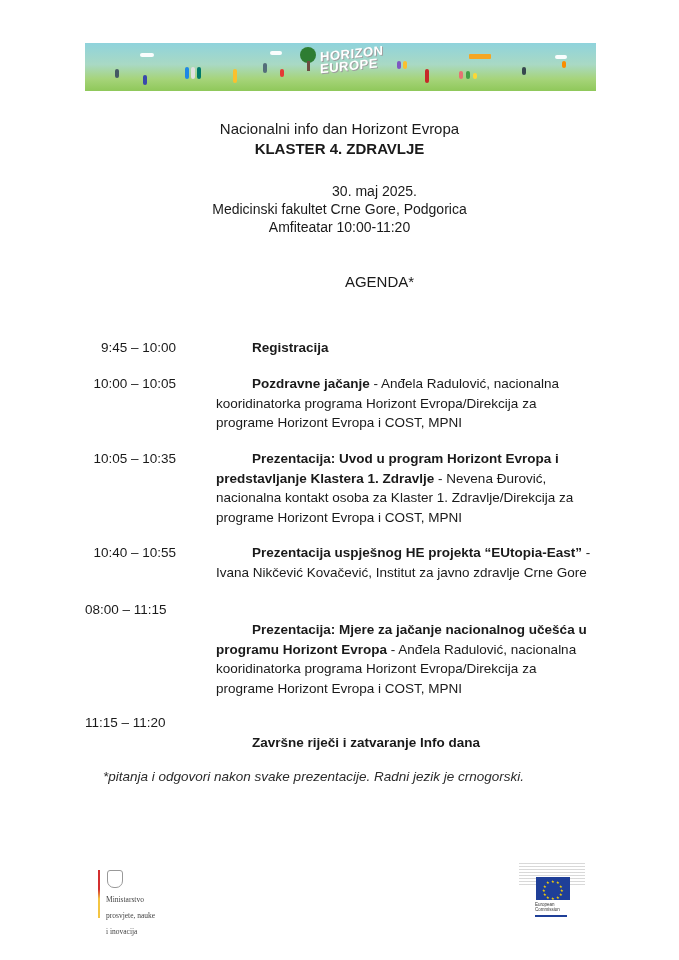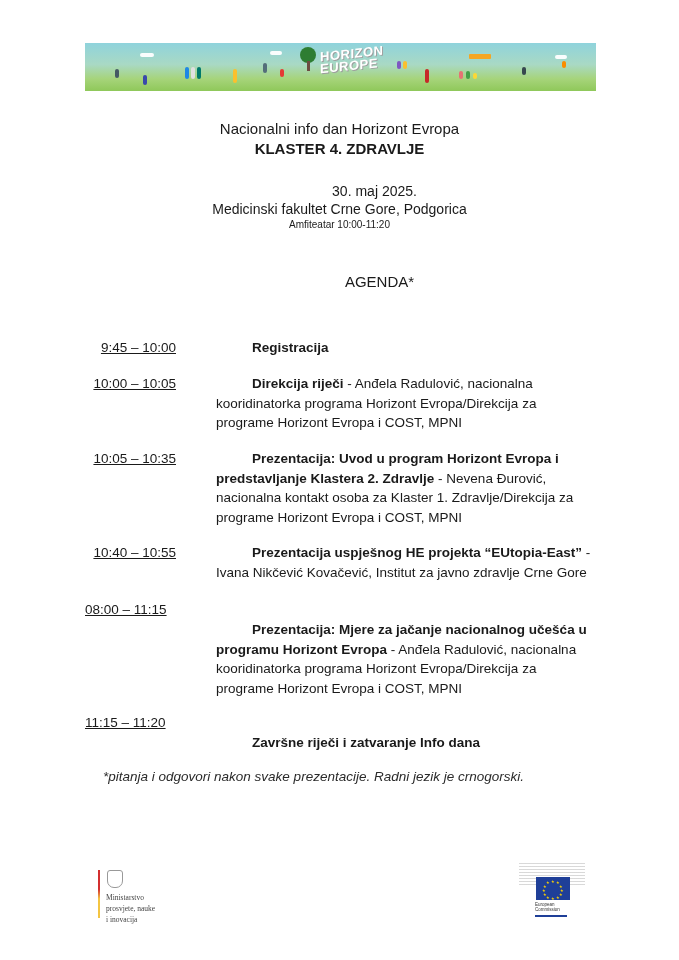--- a/index.html
+++ b/index.html
@@ -19,40 +19,40 @@
             font-size: 13px; line-height: 12px; letter-spacing: 0.5px; transform: skewY(-6deg);
             text-shadow: 1px 1px 0 #9e9e9e; }
   .banner .tag { position: absolute; left: 384px; top: 11px; width: 22px; height: 5px; background: #f5a623; border-radius: 1px; }
 
   
   .centered { position: absolute; left: 0; width: 679px; text-align: center; }
   .title { top: 120px; font-size: 15px; }
   .subtitle { top: 140px; font-size: 15px; font-weight: bold; }
   .date { top: 183px; font-size: 14px; padding-left: 35px; }
   .venue { top: 201px; font-size: 14px; }
-  .room { top: 219px; font-size: 10px; }
+  .room { top: 219px; font-size: 14px; }
   .agenda { top: 273px; font-size: 15px; padding-left: 40px; }
 
   
   .row { position: absolute; left: 0; width: 679px; font-size: 13.5px; line-height: 19.5px; }
-  .row .time { position: absolute; right: 503px; white-space: nowrap; text-decoration: underline; }
+  .row .time { position: absolute; right: 503px; white-space: nowrap; }
   .row .time.left { right: auto; left: 85px; }
   .row .desc { position: absolute; left: 216px; width: 375px; }
   .row .desc b { font-weight: bold; padding-left: 36px; }
 
   .note { position: absolute; left: 0; width: 627px; top: 767px; text-align: center;
           font-style: italic; font-size: 13.5px; line-height: 20px; color: #2a2a2a; }
 
   
   .ministry { position: absolute; left: 98px; top: 868px; width: 90px; height: 54px; }
   .ministry .bar { position: absolute; left: 0; top: 2px; width: 2px; height: 48px;
                    background: linear-gradient(180deg, #d32f2f 0%, #d32f2f 40%, #f4c542 60%, #f4c542 100%); }
   .ministry .crest { position: absolute; left: 9px; top: 2px; width: 14px; height: 16px; border: 1px solid #999; border-radius: 3px 3px 7px 7px; }
   .ministry .text { position: absolute; left: 8px; top: 24px; font-family: "Liberation Serif", serif;
-                    font-size: 7.5px; line-height: 11px; color: #444; white-space: pre-line; }
+                    font-size: 7.5px; line-height: 16px; color: #444; white-space: pre-line; }
 
   .ec { position: absolute; left: 519px; top: 857px; width: 66px; height: 65px; }
   .ec .lines { position: absolute; left: 0; top: 6px; width: 66px; height: 24px;
                background: repeating-linear-gradient(180deg, #cfcfcf 0 1px, transparent 1px 3px); opacity: 0.8; }
   .ec .flag { position: absolute; left: 17px; top: 20px; width: 34px; height: 23px; background: #1f3f98; }
   .ec .stars { position: absolute; left: 0; top: 0; width: 34px; height: 23px; color: #ffd600;
                font-size: 4px; }
   .ec .stars span { position: absolute; }
   .ec .text { position: absolute; left: 16px; top: 45px; font-size: 4.5px; line-height: 5px; color: #333; white-space: pre-line; }
   .ec .underline { position: absolute; left: 16px; top: 58px; width: 32px; height: 2px; background: #1f3f98; }
@@ -101,28 +101,28 @@
 <div class="row" style="top:338px;">
   <div class="time">9:45 – 10:00</div>
   <div class="desc">
     <b>Registracija</b><span></span>
   </div>
 </div>
 
 <div class="row" style="top:374px;">
   <div class="time">10:00 – 10:05</div>
   <div class="desc">
-    <b>Direkcija riječi</b><span> - Anđela Radulović, nacionalna kooridinatorka programa Horizont Evropa/Direkcija za programe Horizont Evropa i COST, MPNI</span>
+    <b>Pozdravne jačanje</b><span> - Anđela Radulović, nacionalna kooridinatorka programa Horizont Evropa/Direkcija za programe Horizont Evropa i COST, MPNI</span>
   </div>
 </div>
 
 <div class="row" style="top:449px;">
   <div class="time">10:05 – 10:35</div>
   <div class="desc">
-    <b>Prezentacija: Uvod u program Horizont Evropa i predstavljanje Klastera 2. Zdravlje</b><span> - Nevena Đurović, nacionalna kontakt osoba za Klaster 1. Zdravlje/Direkcija za programe Horizont Evropa i COST, MPNI</span>
+    <b>Prezentacija: Uvod u program Horizont Evropa i predstavljanje Klastera 1. Zdravlje</b><span> - Nevena Đurović, nacionalna kontakt osoba za Klaster 1. Zdravlje/Direkcija za programe Horizont Evropa i COST, MPNI</span>
   </div>
 </div>
 
 <div class="row" style="top:543px;">
   <div class="time">10:40 – 10:55</div>
   <div class="desc">
     <b>Prezentacija uspješnog HE projekta “EUtopia-East”</b><span> - Ivana Nikčević Kovačević, Institut za javno zdravlje Crne Gore</span>
   </div>
 </div>
 

